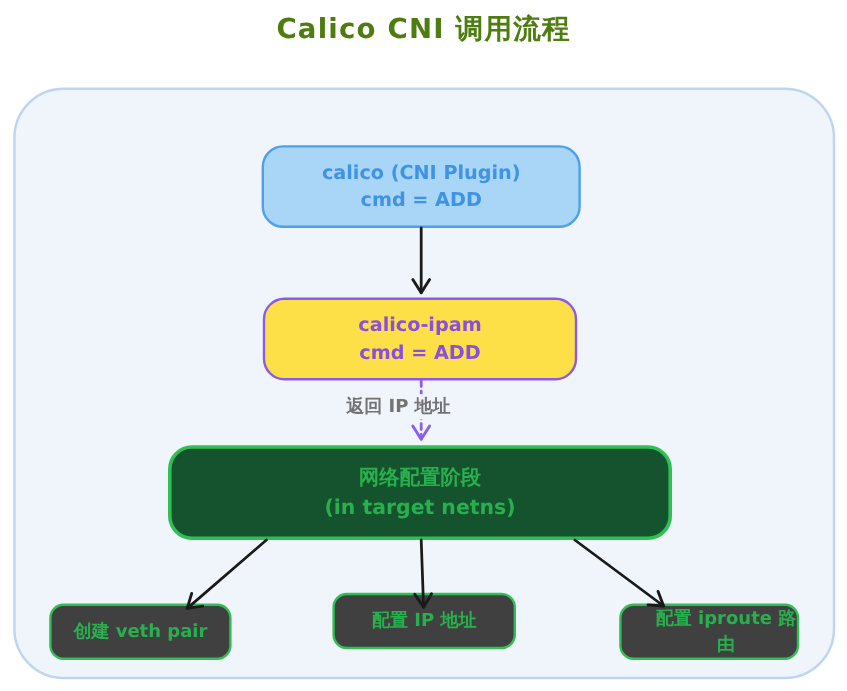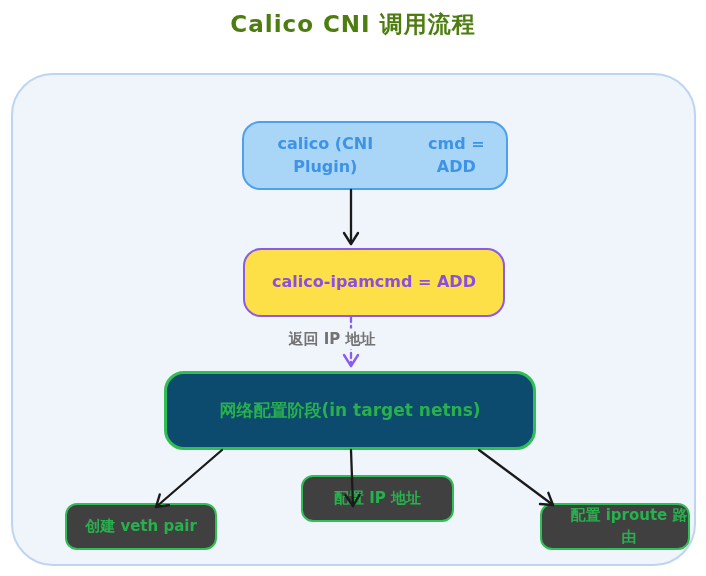--- a/index.html
+++ b/index.html
@@ -9,42 +9,42 @@
   }
   #page-title{
     position:absolute;left:0;top:9px;width:100%;text-align:center;
     font-size:23px;font-weight:bold;color:#4d7c0f;letter-spacing:1px;
   }
   #flow-container{
     position:absolute;left:11px;top:73px;width:685px;height:493px;
     box-sizing:border-box;background:#f0f4fb;border:2px solid #bdd5f0;border-radius:42px;
   }
   .node{
-    position:absolute;box-sizing:border-box;display:flex;flex-direction:row;
+    position:absolute;box-sizing:border-box;display:flex;flex-direction:column;
     align-items:center;justify-content:center;text-align:center;
-    font-weight:600;line-height:1.42;z-index:2;margin-left:24px;
+    font-weight:600;line-height:1.42;z-index:2;
   }
   #node-calico{
     left:218px;top:121px;width:266px;height:69px;border-radius:18px;
     background:#a9d6f6;border:2.5px solid #4da0ec;color:#3e93e6;font-size:16px;
   }
   #node-ipam{
     left:219px;top:248px;width:262px;height:69px;border-radius:18px;
     background:#fde047;border:2.5px solid #8a5ae8;color:#8a4fe0;font-size:16px;
   }
   #node-netconfig{
-    left:140px;top:371px;width:372px;height:79px;border-radius:20px;
-    background:#0c4a6e;border:3px solid #2fbf54;color:#27b04d;font-size:17px;
+    left:140px;top:371px;width:420px;height:79px;border-radius:20px;
+    background:#14532d;border:3px solid #2fbf54;color:#27b04d;font-size:17px;
   }
   .leaf-node{
     background:#404040;border:2.5px solid #2fbf54;color:#27b04d;
     font-size:15px;border-radius:12px;
   }
   #node-veth{left:41px;top:503px;width:152px;height:47px;}
-  #node-ip{left:277px;top:475px;width:153px;height:47px;}
+  #node-ip{left:277px;top:494px;width:153px;height:47px;}
   #node-route{left:516px;top:503px;width:150px;height:47px;padding-left:28px;}
   #arrow-layer{
     position:absolute;left:0;top:0;width:706px;height:576px;z-index:3;pointer-events:none;
   }
   .edge-label{
     position:absolute;z-index:4;transform:translate(-50%,-50%);
     background:#f0f4fb;padding:1px 5px;font-size:15px;font-weight:600;white-space:nowrap;
   }
   #edge-label-call{left:353px;top:216px;color:#1a1a1a;}
   #edge-label-return{left:332px;top:339px;color:#737373;}

